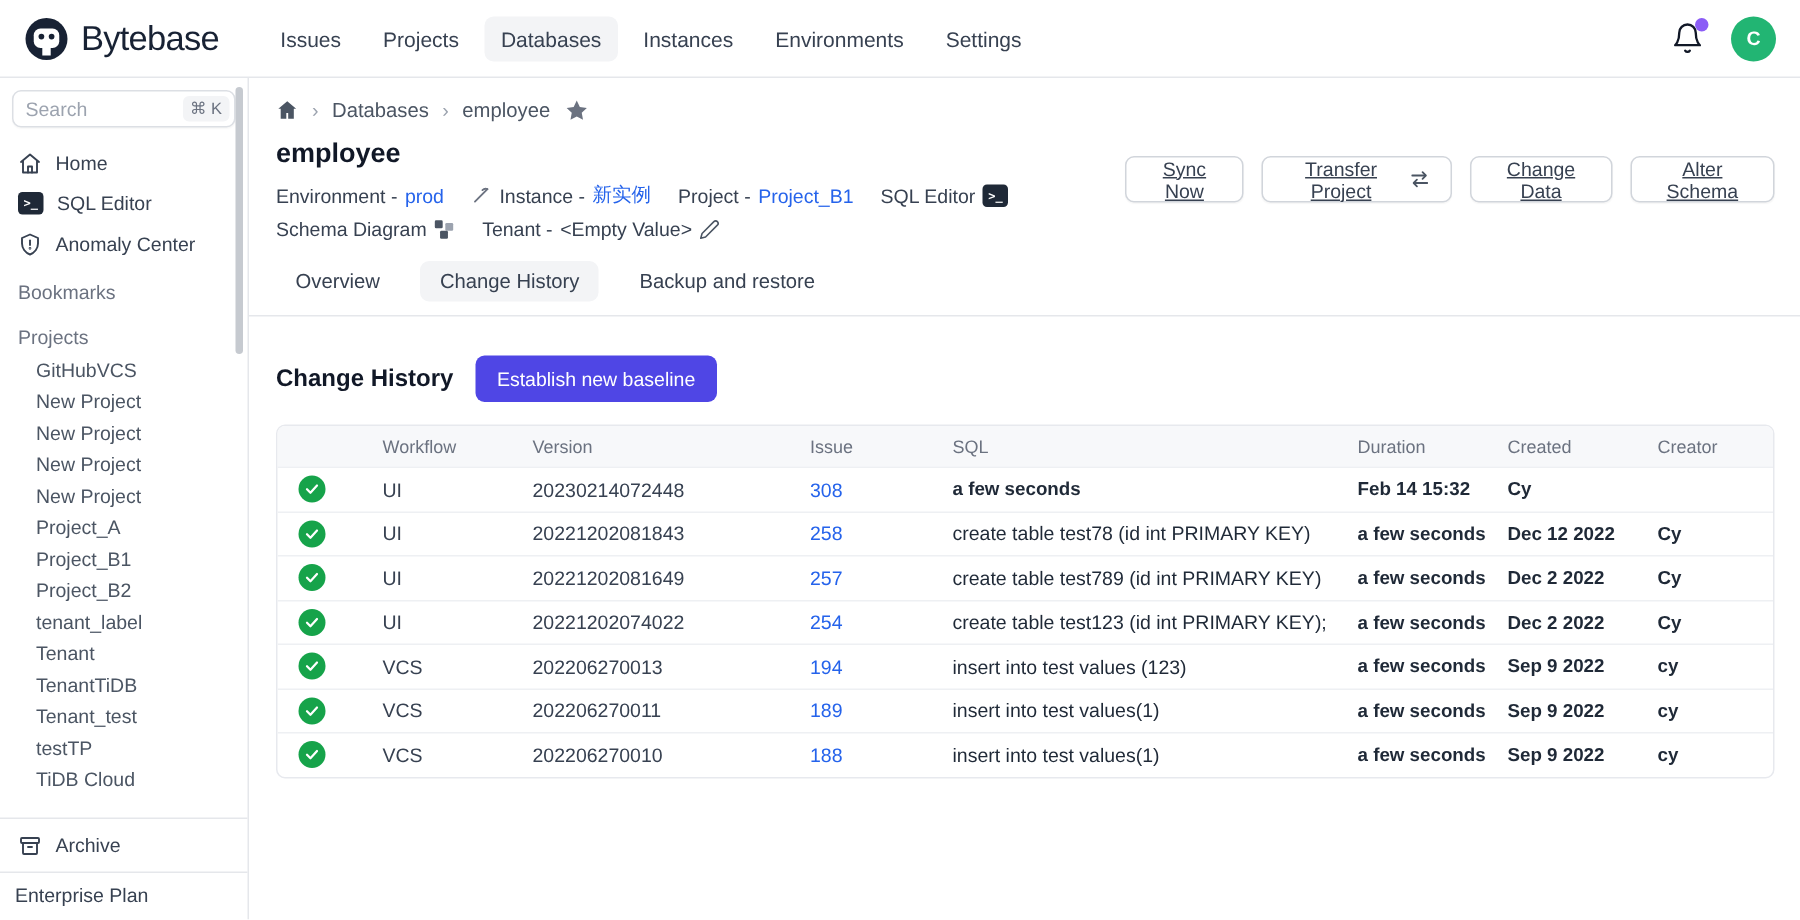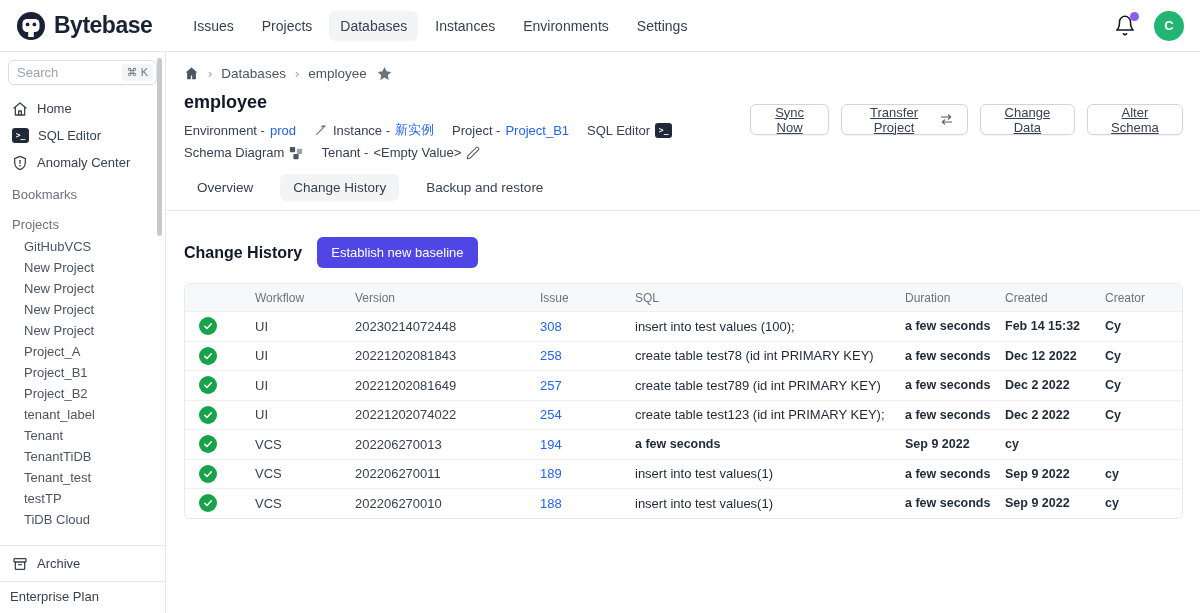--- a/index.html
+++ b/index.html
@@ -4,21 +4,21 @@
 <style>
   * { margin:0; padding:0; box-sizing:border-box; }
   html,body { width:1200px; height:613px; overflow:hidden; background:#fff;
     font-family:"Liberation Sans","DejaVu Sans",sans-serif; color:#374151; }
   .app { width:1200px; height:613px; display:flex; flex-direction:column; }
 
   
   .navbar { height:52px; flex:0 0 52px; display:flex; align-items:center;
     padding:0 16px; border-bottom:1px solid #e5e7eb; background:#fff; }
   .brand { display:flex; align-items:center; gap:8px; margin-right:30px; cursor:pointer; }
-  .brand-name { font-size:23px; font-weight:700; color:#182234; letter-spacing:-0.5px; }
+  .brand-name { font-size:23px; font-weight:400; color:#182234; letter-spacing:-0.5px; }
   .nav-links { display:flex; align-items:center; gap:6px; }
   .nav-link { font-size:14px; color:#374151; padding:7px 11px; border-radius:6px; cursor:pointer; }
   .nav-link.active { background:#f3f4f6; font-weight:500; }
   .nav-right { margin-left:auto; display:flex; align-items:center; gap:16px; }
   .bell-wrap { position:relative; width:24px; height:24px; cursor:pointer; }
   .bell-dot { position:absolute; top:-2px; right:-1px; width:9px; height:9px; border-radius:50%; }
   .avatar { width:30px; height:30px; border-radius:50%; display:flex; align-items:center;
     justify-content:center; color:#fff; font-size:13px; font-weight:600; cursor:pointer; }
 
   
@@ -334,21 +334,20 @@
               <span class="cell-icon">
                 <span class="check" style="background:#16a34a">
                   <svg width="10" height="10" viewBox="0 0 24 24" fill="none" stroke="#fff" stroke-width="3.6" stroke-linecap="round" stroke-linejoin="round">
                     <path d="M4 12.5 9.5 18 20 6.5"></path>
                   </svg>
                 </span>
               </span>
               <span class="cell">UI</span>
               <span class="cell version">20230214072448</span>
               <a class="blue">308</a>
-              <span class="cell sql">insert into test values (100);</span>
               <span class="cell strong">a few seconds</span>
               <span class="cell strong">Feb 14 15:32</span>
               <span class="cell strong">Cy</span>
             </div>
 
             <div class="t-row">
               <span class="cell-icon">
                 <span class="check" style="background:#16a34a">
                   <svg width="10" height="10" viewBox="0 0 24 24" fill="none" stroke="#fff" stroke-width="3.6" stroke-linecap="round" stroke-linejoin="round">
                     <path d="M4 12.5 9.5 18 20 6.5"></path>
@@ -402,20 +401,21 @@
               <span class="cell-icon">
                 <span class="check" style="background:#16a34a">
                   <svg width="10" height="10" viewBox="0 0 24 24" fill="none" stroke="#fff" stroke-width="3.6" stroke-linecap="round" stroke-linejoin="round">
                     <path d="M4 12.5 9.5 18 20 6.5"></path>
                   </svg>
                 </span>
               </span>
               <span class="cell">VCS</span>
               <span class="cell version">202206270013</span>
               <a class="blue">194</a>
+              <span class="cell sql">insert into test values (123)</span>
               <span class="cell strong">a few seconds</span>
               <span class="cell strong">Sep 9 2022</span>
               <span class="cell strong">cy</span>
             </div>
 
             <div class="t-row">
               <span class="cell-icon">
                 <span class="check" style="background:#16a34a">
                   <svg width="10" height="10" viewBox="0 0 24 24" fill="none" stroke="#fff" stroke-width="3.6" stroke-linecap="round" stroke-linejoin="round">
                     <path d="M4 12.5 9.5 18 20 6.5"></path>

